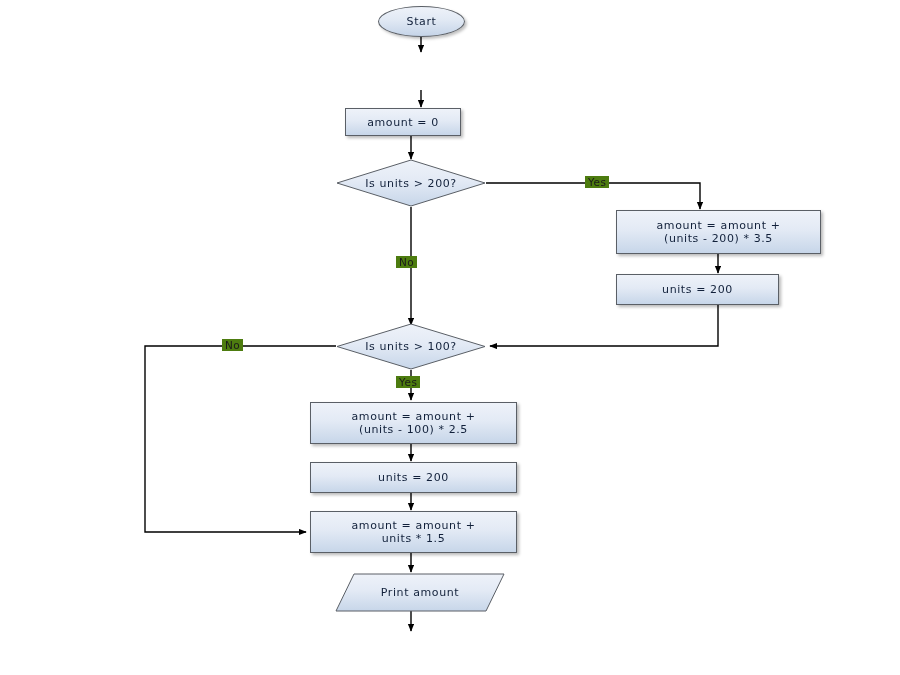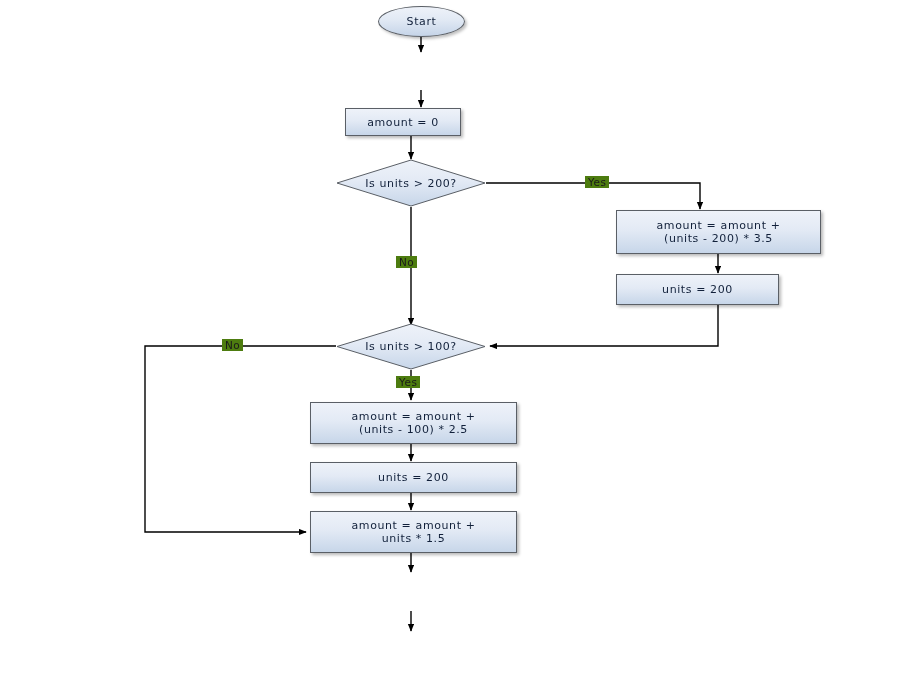--- a/index.html
+++ b/index.html
@@ -190,20 +190,33 @@
 
   <div class="node proc" style="left:310px; top:462px; width:207px; height:31px;">
     <span>units = 200</span>
   </div>
 
   <div class="node proc" style="left:310px; top:511px; width:207px; height:42px;">
     <span>amount = amount +
 units * 1.5</span>
   </div>
 
+  <div class="io-wrap" style="left:335px; top:573px; width:170px; height:39px;">
+    <svg width="170" height="39" viewBox="0 0 170 39">
+      <defs>
+        <linearGradient id="gio2" x1="0" y1="0" x2="0" y2="1">
+          <stop offset="0%" stop-color="#eef2f9"></stop>
+          <stop offset="45%" stop-color="#e3eaf5"></stop>
+          <stop offset="100%" stop-color="#c7d6e9"></stop>
+        </linearGradient>
+      </defs>
+      <path d="M19,1 L169,1 L151,38 L1,38 z" fill="url(#gio2)" stroke="#5a5f66" stroke-width="1"></path>
+    </svg>
+    <div class="io-label">Print amount</div>
+  </div>
 
 
   <div class="elabel" style="left:585px; top:176px;">Yes</div>
 
   <div class="elabel" style="left:396px; top:256px;">No</div>
 
   <div class="elabel" style="left:222px; top:339px;">No</div>
 
   <div class="elabel" style="left:396px; top:376px;">Yes</div>
 

